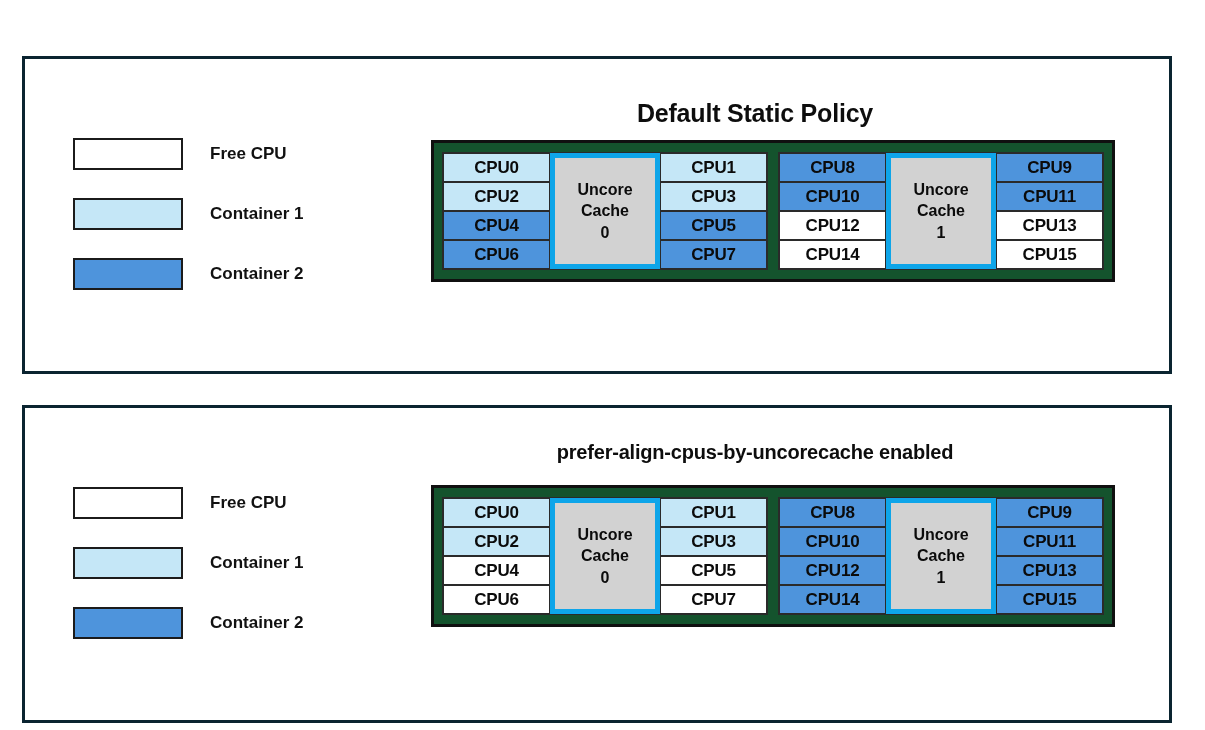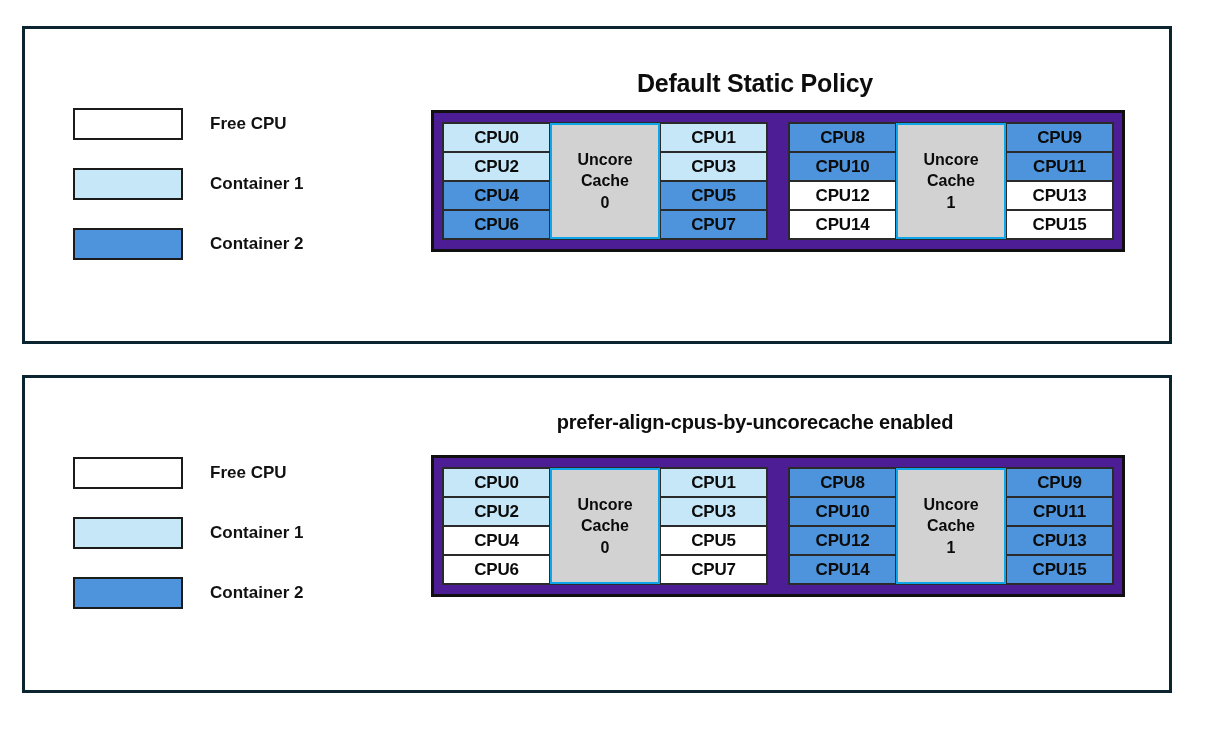--- a/index.html
+++ b/index.html
@@ -15,20 +15,21 @@
     overflow: hidden;
   }
 
   .panel {
     position: absolute;
     left: 22px;
     width: 1150px;
     border: 3px solid #0a2430;
     box-sizing: border-box;
     background: #ffffff;
+    margin-top: 30px;
   }
   #panel-top    { top: 26px;  height: 318px; }
   #panel-bottom { top: 375px; height: 318px; }
 
   .panel-title {
     position: absolute;
     top: 40px;
     left: 380px;
     width: 700px;
     text-align: center;
@@ -67,24 +68,24 @@
     color: #111111;
     white-space: nowrap;
   }
 
   
   .diagram {
     position: absolute;
     left: 406px;
     top: 81px;
     border: 3px solid #101010;
-    background: #4c1d95;
+    background: #14532d;
     padding: 9px 8px;
     display: flex;
-    gap: 20px;
+    gap: 10px;
     box-sizing: border-box;
   }
   #panel-bottom .diagram { top: 77px; }
 
   .cache-group {
     display: flex;
     border: 1px solid #2a2a2a;
     box-sizing: border-box;
   }
   .cpu-col {
@@ -99,21 +100,21 @@
     display: flex;
     align-items: center;
     justify-content: center;
     font-size: 17px;
     font-weight: bold;
     color: #0b0b0b;
     letter-spacing: -0.2px;
   }
   .cache-block {
     width: 110px;
-    border: 2px solid #0ea5e9;
+    border: 5px solid #0ea5e9;
     box-sizing: border-box;
     background: #d2d2d2;
     display: flex;
     flex-direction: column;
     align-items: center;
     justify-content: center;
     font-size: 16px;
     font-weight: bold;
     color: #0b0b0b;
     line-height: 1.33;

